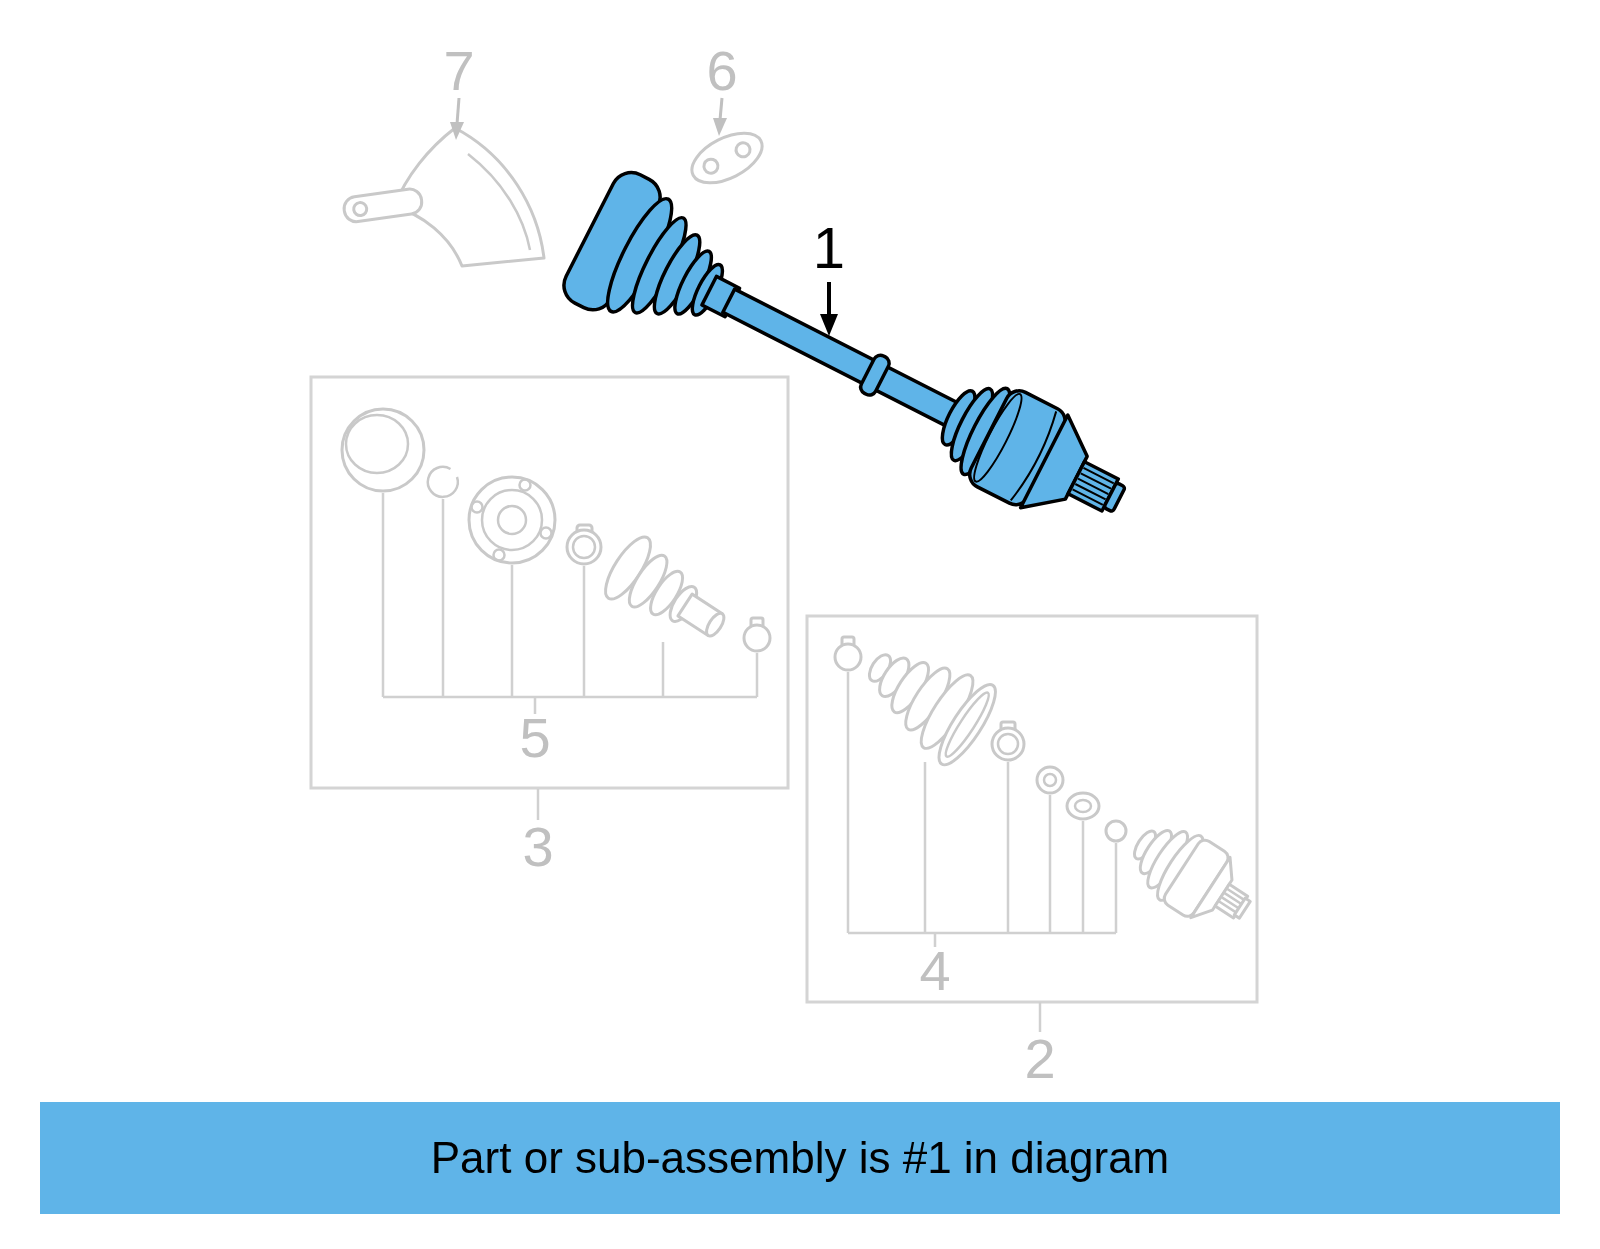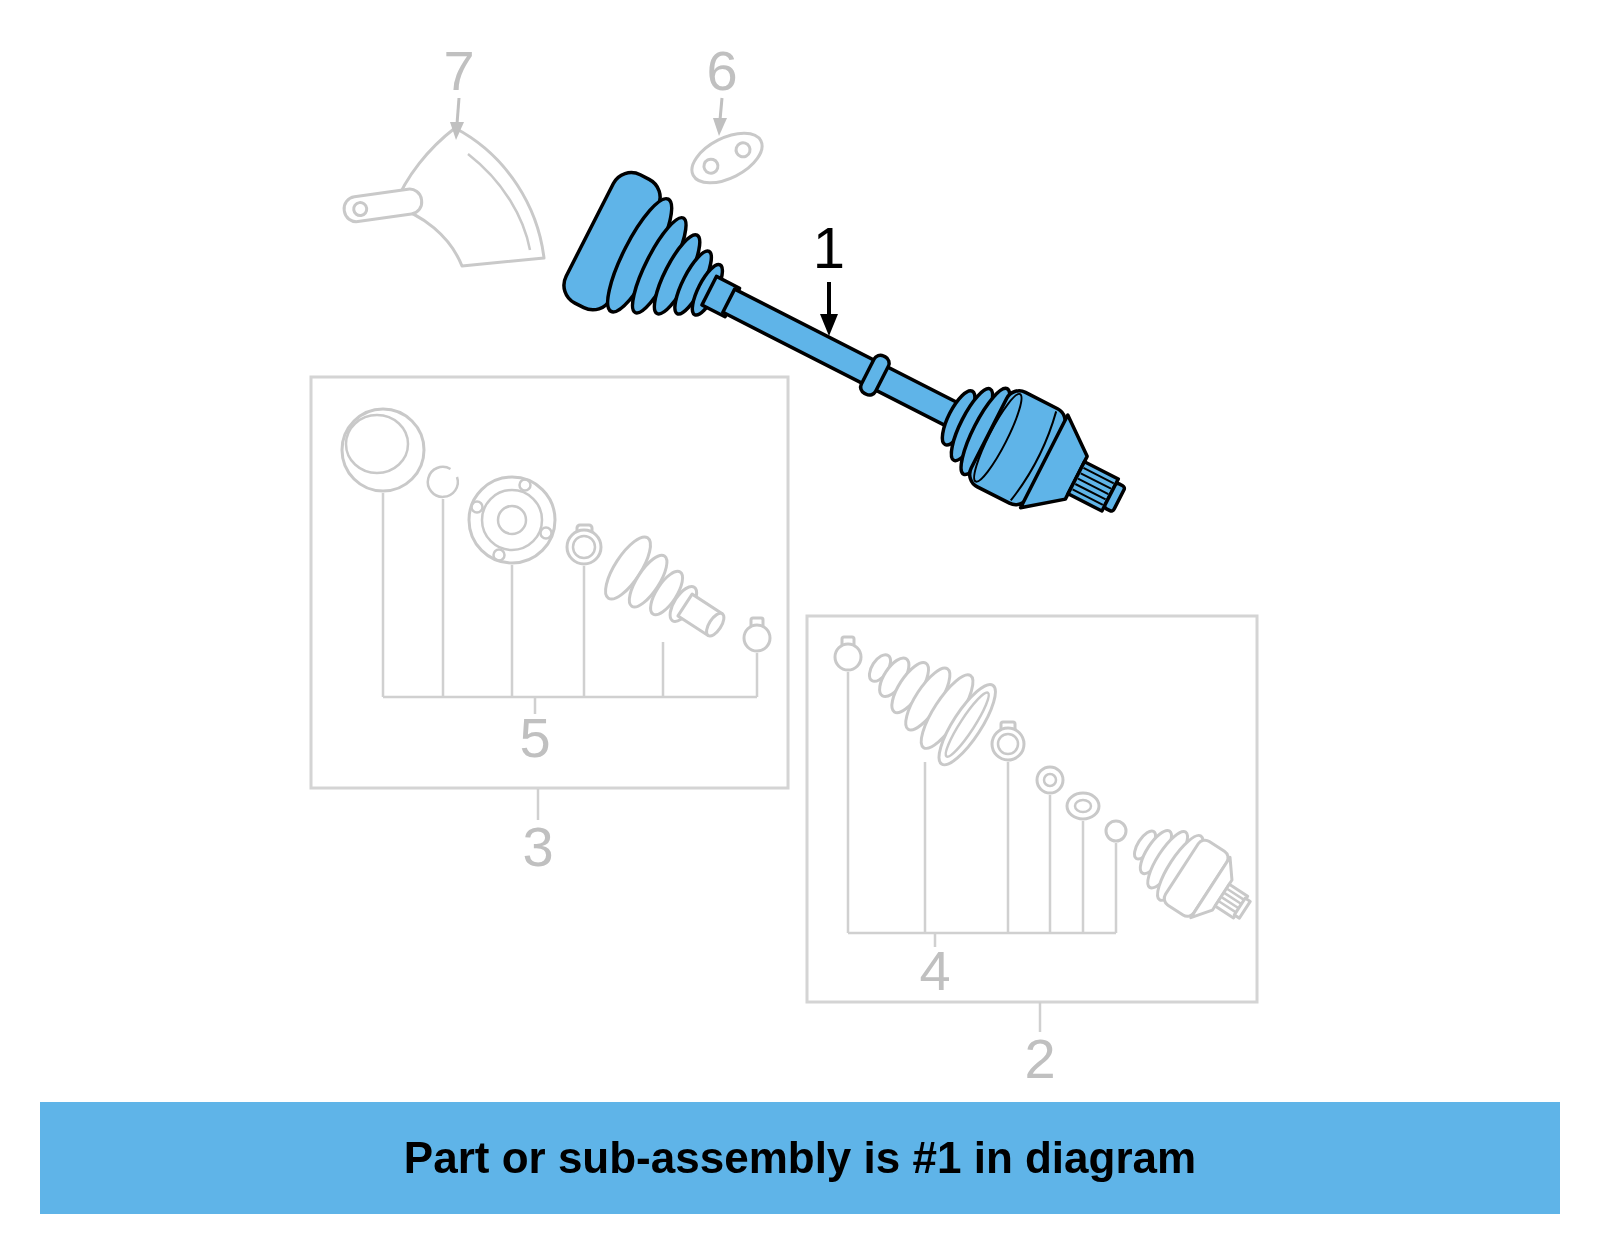--- a/index.html
+++ b/index.html
@@ -22,21 +22,21 @@
   .glabel{fill:#c0c0c0;font-size:56px;text-anchor:middle;font-family:"Liberation Sans",sans-serif;}
   .blabel{fill:#000;font-size:58px;text-anchor:middle;font-family:"Liberation Sans",sans-serif;}
   .garrow{stroke:#c0c0c0;stroke-width:3;fill:none;}
   .garrowhead{fill:#c0c0c0;stroke:none;}
   .barrow{stroke:#000;stroke-width:4;fill:none;}
   .barrowhead{fill:#000;stroke:none;}
 
   
   .banner{position:absolute;left:40px;right:40px;top:1102px;height:112px;
           background:#5FB4E8;display:flex;flex-direction:column;
-          align-items:center;justify-content:center;font-weight:bold;}
+          align-items:center;justify-content:center;}
   .banner-line{font-size:44px;line-height:1.26;color:#000;white-space:nowrap;}
 </style>
 </head>
 <body>
 
 <div class="page">
 
   <svg width="1600" height="1249" viewBox="0 0 1600 1249" xmlns="http://www.w3.org/2000/svg">
 
     <rect class="box" x="311" y="377" width="477" height="411"></rect>

